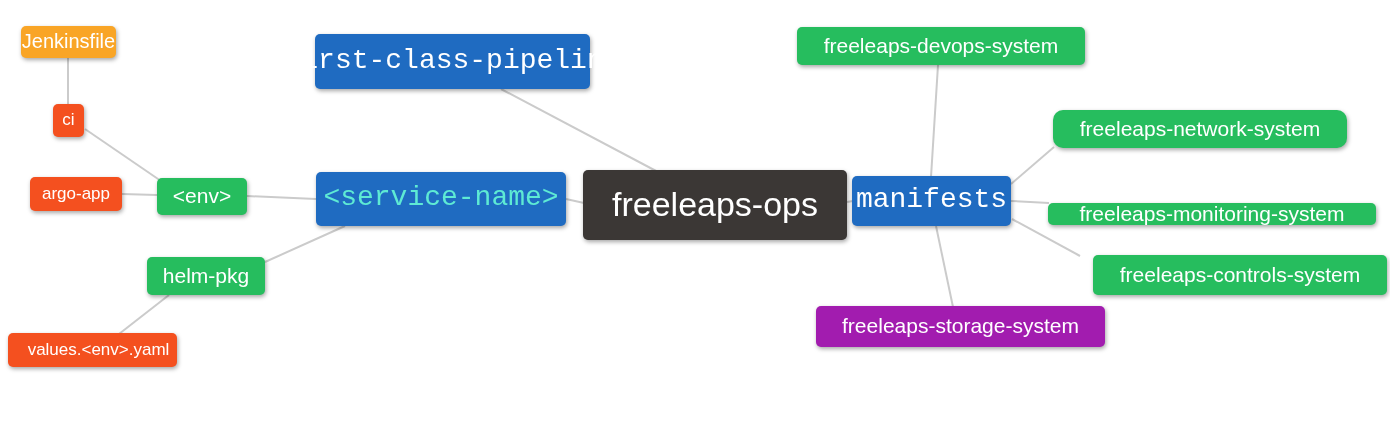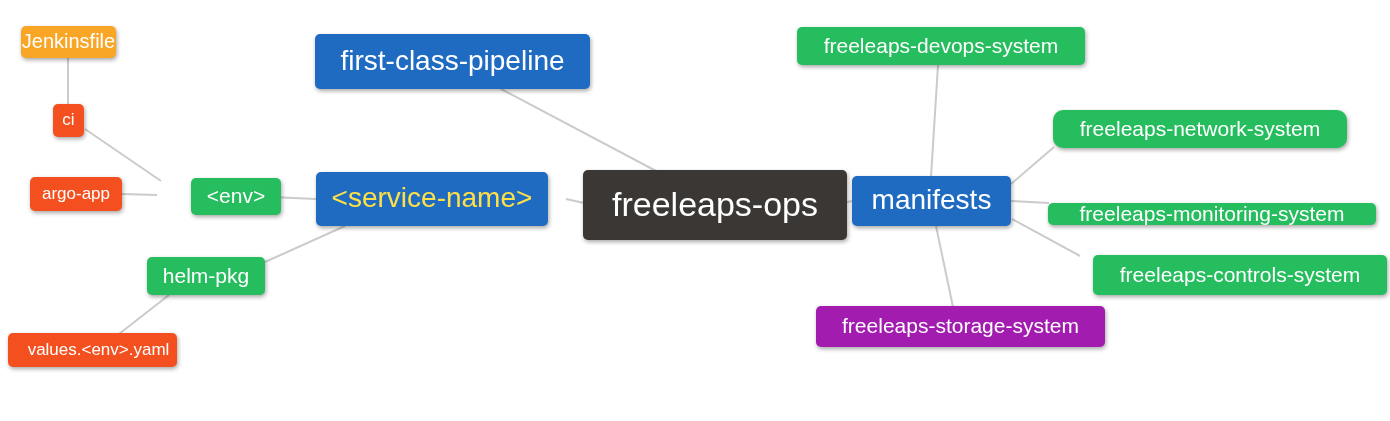--- a/index.html
+++ b/index.html
@@ -30,21 +30,21 @@
     border-radius: 5px;
     box-shadow: 1px 2px 4px rgba(0,0,0,0.35);
     color: #ffffff;
     white-space: nowrap;
     cursor: pointer;
     box-sizing: border-box;
     user-select: none;
   }
   .node span { display: block; line-height: 1; padding-bottom: 2px; }
   .lvl0 { font-size: 34px; }
-  .lvl1 { font-size: 28px; }
+  .lvl1 { font-size: 28px; font-family: Liberation Mono, monospace; }
   .lvl2 { font-size: 21px; }
   .lvl3 { font-size: 17px; }
   .lvl4 { font-size: 20px; }
 </style>
 </head>
 <body>
 
 <div class="canvas">
   <svg class="edges-svg" id="edges">
       <line x1="68" y1="58" x2="68" y2="105" stroke="#cbcbcb" stroke-width="2"></line>
@@ -65,33 +65,33 @@
   <div id="nodes">
       <div class="node lvl4" style="left: 21px; top: 26px; width: 95px; height: 32px; background: rgb(249, 165, 38); color: rgb(255, 255, 255);">
         <span>Jenkinsfile</span>
       </div>
       <div class="node lvl3" style="left: 53px; top: 104px; width: 31px; height: 33px; background: rgb(244, 80, 31); color: rgb(255, 255, 255);">
         <span>ci</span>
       </div>
       <div class="node lvl3" style="left: 30px; top: 177px; width: 92px; height: 34px; background: rgb(244, 80, 31); color: rgb(255, 255, 255);">
         <span>argo-app</span>
       </div>
-      <div class="node lvl2" style="left: 157px; top: 178px; width: 90px; height: 37px; background: rgb(38, 189, 94); color: rgb(255, 255, 255); margin-left: 34px;">
+      <div class="node lvl2" style="left: 157px; top: 178px; width: 90px; height: 37px; background: rgb(38, 189, 94); color: rgb(255, 255, 255);">
         <span>&lt;env&gt;</span>
       </div>
       <div class="node lvl2" style="left: 147px; top: 257px; width: 118px; height: 38px; background: rgb(38, 189, 94); color: rgb(255, 255, 255);">
         <span>helm-pkg</span>
       </div>
       <div class="node lvl3" style="left: 8px; top: 333px; width: 169px; height: 34px; background: rgb(244, 80, 31); color: rgb(255, 255, 255); padding-left: 12px;">
         <span>values.&lt;env&gt;.yaml</span>
       </div>
       <div class="node lvl1" style="left: 315px; top: 34px; width: 275px; height: 55px; background: rgb(31, 107, 193); color: rgb(255, 255, 255);">
         <span>first-class-pipeline</span>
       </div>
-      <div class="node lvl1" style="left: 316px; top: 172px; width: 232px; height: 54px; background: rgb(31, 107, 193); color: #fde047;">
+      <div class="node lvl1" style="left: 316px; top: 172px; width: 250px; height: 54px; background: rgb(31, 107, 193); color: #5eead4;">
         <span>&lt;service-name&gt;</span>
       </div>
       <div class="node lvl0" style="left: 583px; top: 170px; width: 264px; height: 70px; background: rgb(59, 55, 53); color: rgb(255, 255, 255);">
         <span>freeleaps-ops</span>
       </div>
       <div class="node lvl1" style="left: 852px; top: 176px; width: 159px; height: 50px; background: rgb(31, 107, 193); color: rgb(255, 255, 255);">
         <span>manifests</span>
       </div>
       <div class="node lvl2" style="left: 797px; top: 27px; width: 288px; height: 38px; background: rgb(38, 189, 94); color: rgb(255, 255, 255);">
         <span>freeleaps-devops-system</span>

